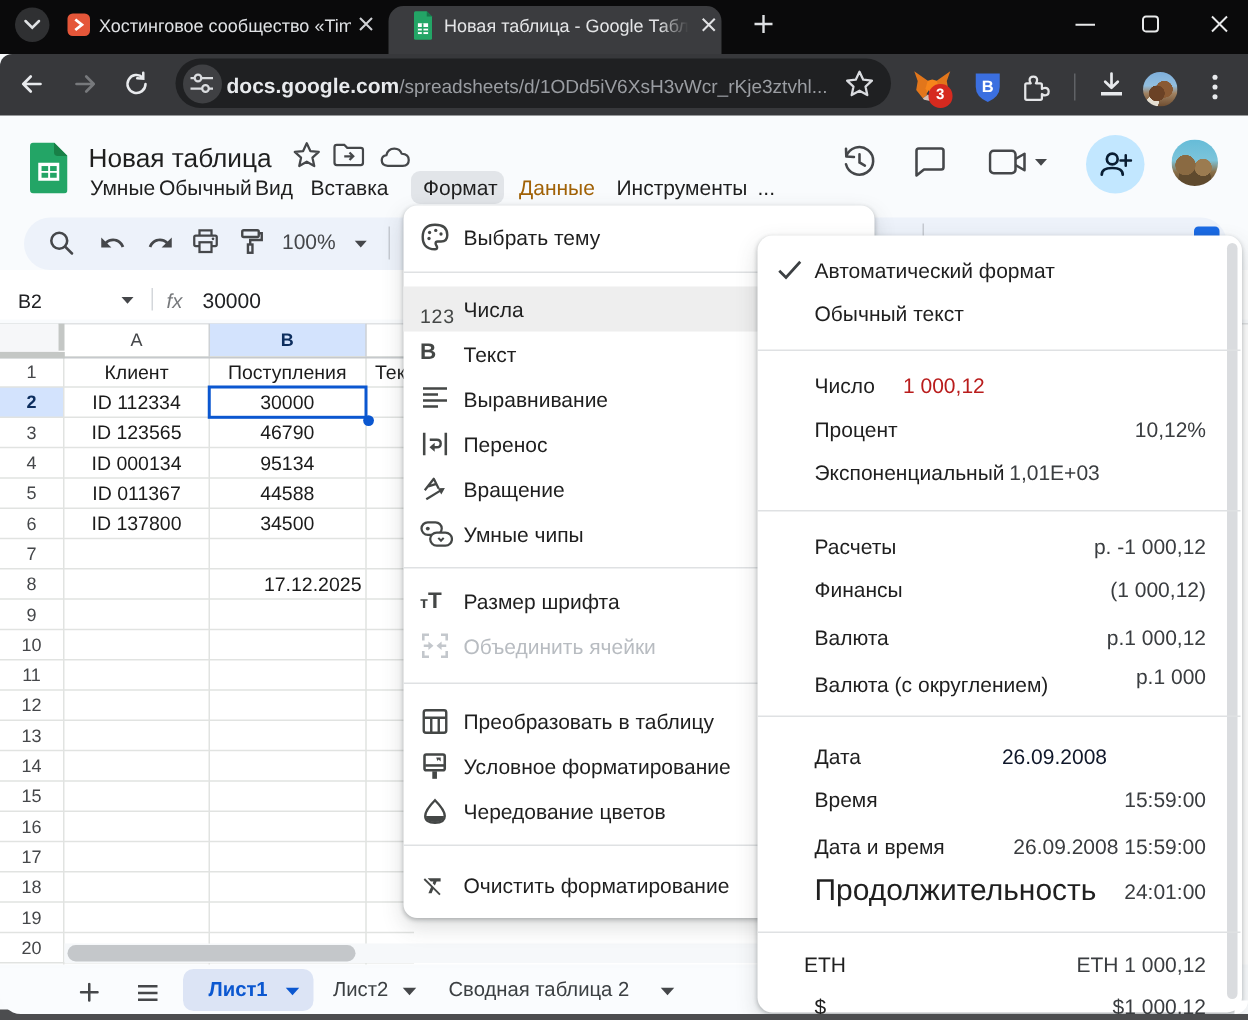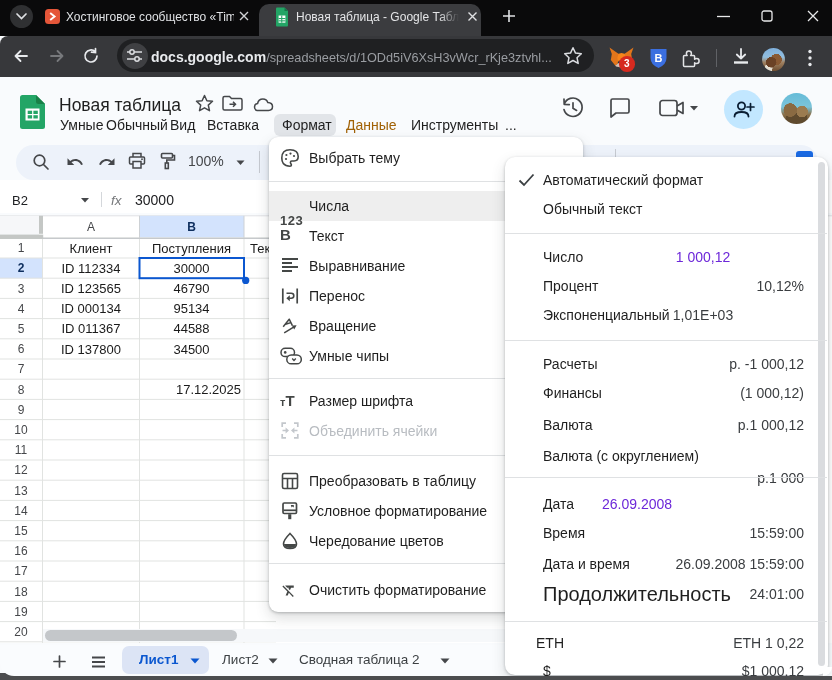--- a/index.html
+++ b/index.html
@@ -293,21 +293,21 @@
       <circle cx="6.4" cy="7" r="1.1" fill="#444746"></circle>
       <circle cx="10.5" cy="5.6" r="1.1" fill="#444746"></circle>
       <circle cx="14" cy="8" r="1.1" fill="#444746"></circle>
       <circle cx="6" cy="11" r="1.1" fill="#444746"></circle>
     </svg>
   </div>
 <div class="ab" style="left:309px;top:143px;height:30px;line-height:30px;font-size:14px;color:#1f1f1f;white-space:nowrap">Выбрать тему</div>
 <div class="ab" style="left:269px;top:181px;width:314px;height:1px;background:#dfe1e3"></div>
 <div class="ab" style="left:269px;top:190.5px;width:314px;height:30px;background:#eeeeee"></div>
 <div class="ab" style="left:280px;top:190.5px;width:22px;height:30px">
-    <div style="margin-top:22px;font-size:13px;font-weight:bold;color:#444746;letter-spacing:0.5px;font-family:'Liberation Sans'">123</div>
+    <div style="margin-top:12px;font-size:13px;font-weight:normal;color:#444746;letter-spacing:0.5px;font-family:'Liberation Sans'">123</div>
   </div>
 <div class="ab" style="left:309px;top:190.5px;height:30px;line-height:30px;font-size:14px;color:#1f1f1f;white-space:nowrap">Числа</div>
 <div class="ab" style="left:280px;top:220.7px;width:22px;height:30px">
     <div style="margin-top:5px;font-size:15px;font-weight:bold;color:#444746">B</div>
   </div>
 <div class="ab" style="left:309px;top:220.7px;height:30px;line-height:30px;font-size:14px;color:#1f1f1f;white-space:nowrap">Текст</div>
 <div class="ab" style="left:280px;top:250.9px;width:22px;height:30px">
     <svg width="18" height="18" style="margin:6px 0 0 1px">
       <path d="M1 2 L17 2 M1 6 L11 6 M1 10 L17 10 M1 14 L11 14" stroke="#444746" stroke-width="1.8"></path>
     </svg>
@@ -384,41 +384,41 @@
 <div class="ab" style="left:309px;top:575.3px;height:30px;line-height:30px;font-size:14px;color:#1f1f1f;white-space:nowrap">Очистить форматирование</div>
 <div class="ab" style="left:505px;top:157px;width:322.5px;height:518px;background:#fff;border-radius:10px 10px 10px 10px;box-shadow:0 1px 3px rgba(60,64,67,.32),0 6px 14px rgba(60,64,67,.18)"></div>
 <div class="ab" style="left:817.5px;top:162px;width:7px;height:504px;border-radius:3.5px;background:#dadcdf"></div>
 <svg class="ab" style="left:518px;top:173px" width="17" height="14">
     <path d="M1.5 7.5 L6 12 L15.5 1.5" stroke="#3c4043" stroke-width="1.8" fill="none"></path>
   </svg>
 <div class="ab" style="left:543px;top:165px;height:30px;line-height:30px;font-size:14px;color:#1f1f1f;white-space:nowrap">Автоматический формат</div>
 <div class="ab" style="left:543px;top:193.5px;height:30px;line-height:30px;font-size:14px;color:#1f1f1f;white-space:nowrap">Обычный текст</div>
 <div class="ab" style="left:505px;top:233px;width:322px;height:1px;background:#dfe1e3"></div>
 <div class="ab" style="left:543px;top:241.5px;height:30px;line-height:30px;font-size:14px;color:#1f1f1f;white-space:nowrap">Число</div>
-<div class="ab" style="left:602px;top:241.5px;width:202px;height:30px;line-height:30px;font-size:14px;color:#6d28d9;white-space:nowrap;text-align:center;font-weight:500">1 000,12</div>
+<div class="ab" style="left:602px;top:241.5px;width:202px;height:30px;line-height:30px;font-size:14px;color:#b91c1c;white-space:nowrap;text-align:left;font-weight:500">1 000,12</div>
 <div class="ab" style="left:543px;top:270.6px;height:30px;line-height:30px;font-size:14px;color:#1f1f1f;white-space:nowrap">Процент</div>
 <div class="ab" style="left:602px;top:270.6px;width:202px;height:30px;line-height:30px;font-size:14px;color:#3a3d40;white-space:nowrap;text-align:right;font-weight:500">10,12%</div>
 <div class="ab" style="left:543px;top:300.3px;height:30px;line-height:30px;font-size:14px;color:#1f1f1f;white-space:nowrap">Экспоненциальный</div>
 <div class="ab" style="left:602px;top:300.3px;width:202px;height:30px;line-height:30px;font-size:14px;color:#3a3d40;white-space:nowrap;text-align:center;font-weight:500">1,01E+03</div>
 <div class="ab" style="left:505px;top:340px;width:322px;height:1px;background:#dfe1e3"></div>
 <div class="ab" style="left:543px;top:348.8px;height:30px;line-height:30px;font-size:14px;color:#1f1f1f;white-space:nowrap">Расчеты</div>
 <div class="ab" style="left:602px;top:348.8px;width:202px;height:30px;line-height:30px;font-size:14px;color:#3a3d40;white-space:nowrap;text-align:right;font-weight:500">р. -1 000,12</div>
 <div class="ab" style="left:543px;top:377.9px;height:30px;line-height:30px;font-size:14px;color:#1f1f1f;white-space:nowrap">Финансы</div>
 <div class="ab" style="left:602px;top:377.9px;width:202px;height:30px;line-height:30px;font-size:14px;color:#3a3d40;white-space:nowrap;text-align:right;font-weight:500">(1 000,12)</div>
 <div class="ab" style="left:543px;top:409.9px;height:30px;line-height:30px;font-size:14px;color:#1f1f1f;white-space:nowrap">Валюта</div>
 <div class="ab" style="left:602px;top:409.9px;width:202px;height:30px;line-height:30px;font-size:14px;color:#3a3d40;white-space:nowrap;text-align:right;font-weight:500">р.1 000,12</div>
 <div class="ab" style="left:543px;top:440.5px;height:30px;line-height:30px;font-size:14px;color:#1f1f1f;white-space:nowrap">Валюта (с округлением)</div>
-<div class="ab" style="left:602px;top:463px;width:202px;height:30px;line-height:30px;font-size:14px;color:#3a3d40;white-space:nowrap;text-align:right;font-weight:500">р.1 000</div>
+<div class="ab" style="left:602px;top:436px;width:202px;height:30px;line-height:30px;font-size:14px;color:#3a3d40;white-space:nowrap;text-align:right;font-weight:500">р.1 000</div>
 <div class="ab" style="left:505px;top:476.5px;width:322px;height:1px;background:#dfe1e3"></div>
 <div class="ab" style="left:543px;top:489px;height:30px;line-height:30px;font-size:14px;color:#1f1f1f;white-space:nowrap">Дата</div>
-<div class="ab" style="left:602px;top:489px;width:202px;height:30px;line-height:30px;font-size:14px;color:#6d28d9;white-space:nowrap;text-align:left;font-weight:500">26.09.2008</div>
+<div class="ab" style="left:602px;top:489px;width:202px;height:30px;line-height:30px;font-size:14px;color:#0f172a;white-space:nowrap;text-align:center;font-weight:500">26.09.2008</div>
 <div class="ab" style="left:543px;top:518px;height:30px;line-height:30px;font-size:14px;color:#1f1f1f;white-space:nowrap">Время</div>
 <div class="ab" style="left:602px;top:518px;width:202px;height:30px;line-height:30px;font-size:14px;color:#3a3d40;white-space:nowrap;text-align:right;font-weight:500">15:59:00</div>
 <div class="ab" style="left:543px;top:548.9px;height:30px;line-height:30px;font-size:14px;color:#1f1f1f;white-space:nowrap">Дата и время</div>
 <div class="ab" style="left:602px;top:548.9px;width:202px;height:30px;line-height:30px;font-size:14px;color:#3a3d40;white-space:nowrap;text-align:right;font-weight:500">26.09.2008 15:59:00</div>
 <div class="ab" style="left:543px;top:578.6px;height:30px;line-height:30px;font-size:20px;color:#1f1f1f;white-space:nowrap">Продолжительность</div>
 <div class="ab" style="left:602px;top:578.6px;width:202px;height:30px;line-height:30px;font-size:14px;color:#3a3d40;white-space:nowrap;text-align:right;font-weight:500">24:01:00</div>
 <div class="ab" style="left:505px;top:620.5px;width:322px;height:1px;background:#dfe1e3"></div>
 <div class="ab" style="left:536px;top:628px;height:30px;line-height:30px;font-size:14px;color:#1f1f1f;white-space:nowrap">ETH</div>
-<div class="ab" style="left:602px;top:628px;width:202px;height:30px;line-height:30px;font-size:14px;color:#3a3d40;white-space:nowrap;text-align:right;font-weight:500">ETH 1 0,22</div>
+<div class="ab" style="left:602px;top:628px;width:202px;height:30px;line-height:30px;font-size:14px;color:#3a3d40;white-space:nowrap;text-align:right;font-weight:500">ETH 1 000,12</div>
 <div class="ab" style="left:543px;top:655.6px;height:30px;line-height:30px;font-size:14px;color:#1f1f1f;white-space:nowrap">$</div>
 <div class="ab" style="left:602px;top:655.6px;width:202px;height:30px;line-height:30px;font-size:14px;color:#3a3d40;white-space:nowrap;text-align:right;font-weight:500">$1 000,12</div>
 <div class="ab" style="left:0;top:676px;width:832px;height:4px;background:#4c4d4f"></div>
 <div class="ab" style="left:823px;top:667px;width:9px;height:9px;background:#fff;border-radius:0 0 10px 0"></div>
 </body></html>

